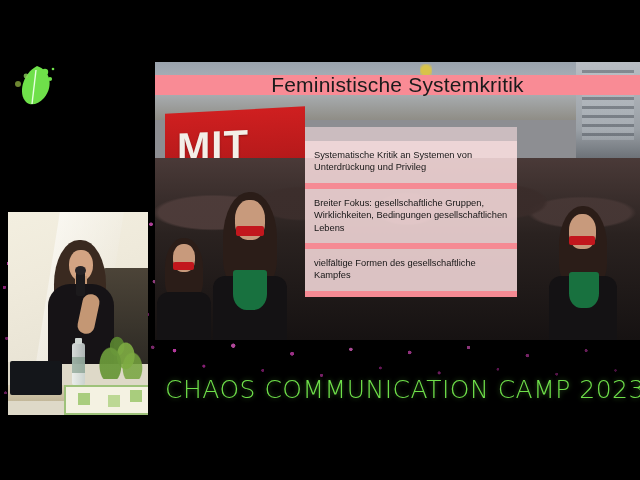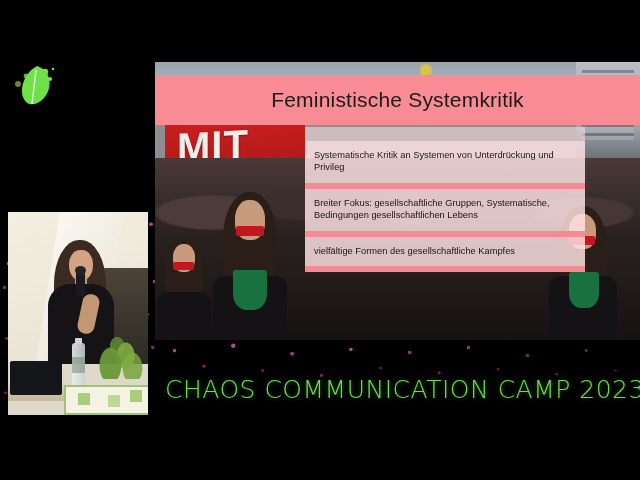--- a/index.html
+++ b/index.html
@@ -124,31 +124,31 @@
     position:absolute;right:0;top:0;width:64px;height:96px;
     background:linear-gradient(180deg,#b9bec4 0%,#9aa0a6 70%,#6d7278 100%);
   }
   .bldg:after{
     content:"";position:absolute;left:6px;top:8px;width:52px;height:70px;
     background:repeating-linear-gradient(180deg,rgba(90,96,104,.55) 0 3px,rgba(190,196,202,.35) 3px 9px);
   }
 
   
   #slide-title-band{
-    position:absolute;left:0;top:13px;width:100%;height:50px;
+    position:absolute;left:0;top:13px;width:100%;height:20px;
     background:#f98b95;display:flex;align-items:center;justify-content:center;
   }
   #slide-title{
     color:#1b1b1b;font-size:21px;font-weight:400;letter-spacing:.2px;
     font-family:"Liberation Sans",sans-serif;white-space:nowrap;
   }
 
   
   #slide-boxes{
-    position:absolute;left:150px;top:65px;width:280px;
+    position:absolute;left:150px;top:65px;width:212px;
   }
   .txt-box{
     background:rgba(255,226,228,.84);
     color:#161616;font-size:9.3px;line-height:12.4px;
     padding:8px 9px 9px 9px;
     font-family:"Liberation Sans",sans-serif;
   }
   .txt-sep{height:6px;background:#f58a93;}
   .txt-pad-top{height:14px;background:rgba(255,226,228,.55);}
 
@@ -306,21 +306,21 @@
     </div>
 
     <div id="slide-title-band">
       <span id="slide-title">Feministische Systemkritik</span>
     </div>
 
     <div id="slide-boxes">
       <div class="txt-pad-top"></div>
       <div class="txt-box">Systematische Kritik an Systemen von Unterdrückung und Privileg</div>
       <div class="txt-sep"></div>
-      <div class="txt-box">Breiter Fokus: gesellschaftliche Gruppen, Systematische, Bedingungen gesellschaftlichen Lebens</div>
+      <div class="txt-box">Breiter Fokus: gesellschaftliche Gruppen, Wirklichkeiten, Bedingungen gesellschaftlichen Lebens</div>
       <div class="txt-sep"></div>
       <div class="txt-box">vielfältige Formen des gesellschaftliche Kampfes</div>
       <div class="txt-sep"></div>
     </div>
   </div>
 
   <div id="webcam">
     <div class="cam-wall"></div>
     <div class="cam-dark-right"></div>
     <div class="spk-hair"></div>

